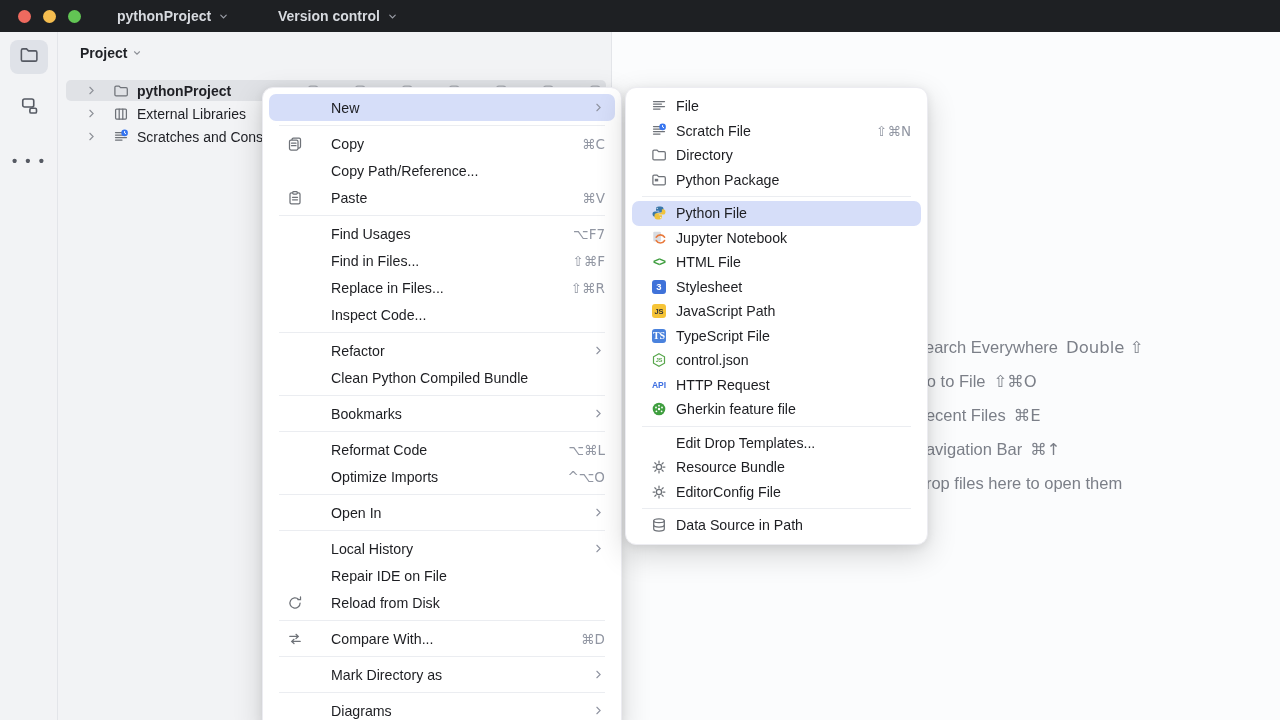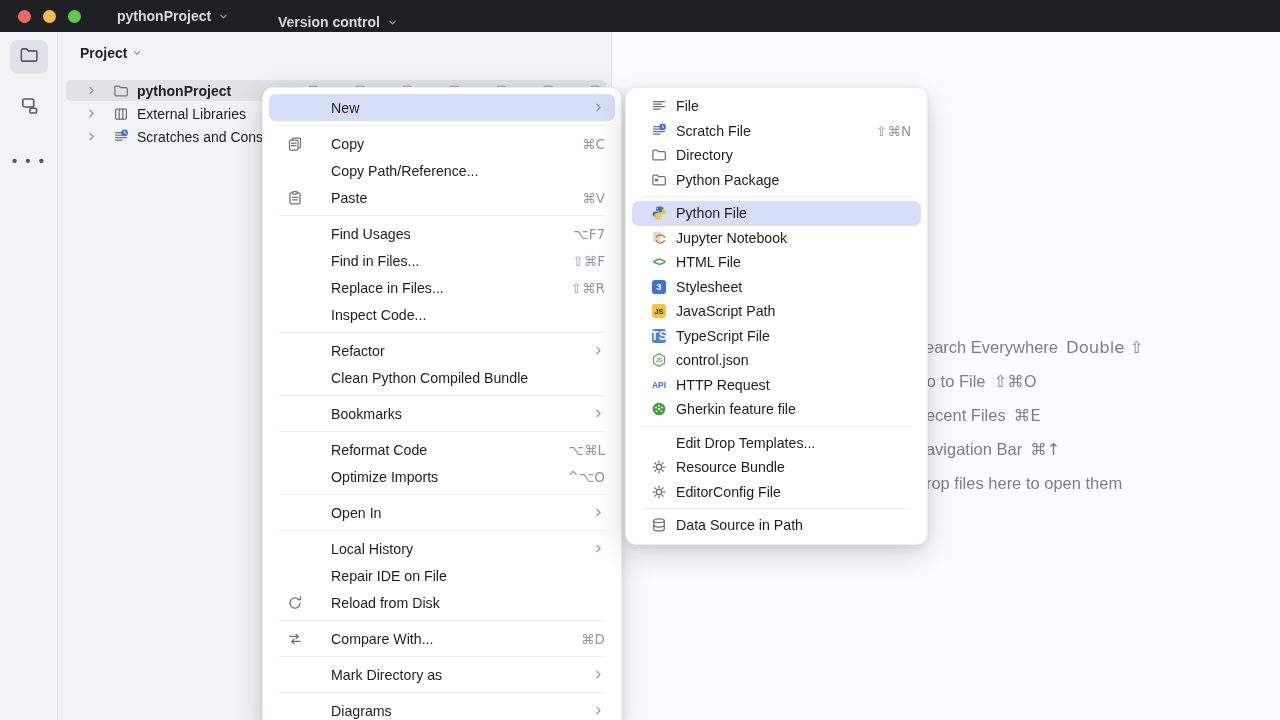--- a/index.html
+++ b/index.html
@@ -60,42 +60,42 @@
   #new-submenu  .ico { width:18px; margin-left:18px; margin-right:8px;  display:flex; justify-content:center; align-items:center; flex:none; }
   .lbl { white-space:nowrap; }
   .sc { margin-left:auto; color:#9297a3; font-size:13.5px; font-family:"DejaVu Sans",sans-serif; padding-left:12px; }
   .arrow { margin-left:auto; display:flex; }
   .msep { height:1px; background:#ebedf1; margin:4px 10px; }
 
   
   .badge { width:14px; height:14px; border-radius:3px; display:flex; align-items:center; justify-content:center;
            font-weight:800; }
   .badge.js { background:#f6c437; color:#2f3237; font-size:7.5px; }
-  .badge.ts { background:#4a82dd; color:#fff; font-size:13px; }
+  .badge.ts { background:#4a82dd; color:#fff; font-size:10px;font-family:Liberation Serif, serif; }
   .badge.css { background:#3f72d9; color:#fff; font-size:9.5px; }
   .txtico { font-weight:800; }
   .txtico.html { color:#3f9e3f; font-size:12px; letter-spacing:-1px; font-weight:700; }
   .txtico.api { color:#3e6fe1; font-size:8.5px; }
 </style>
 </head>
 <body>
 
 <div class="titlebar">
   <span class="tl red"></span>
   <span class="tl yellow"></span>
   <span class="tl green"></span>
   <div class="tb-item" style="left:117px;">
     <span>pythonProject</span>
     <span class="chev">
         <svg width="11" height="11" viewBox="0 0 16 16">
           <path d="M4 6l4 4 4-4" stroke="#9a9da6" stroke-width="1.7" fill="none" stroke-linecap="round"></path>
         </svg>
       </span>
   </div>
-  <div class="tb-item" style="left:278px;margin-top:6px;">
+  <div class="tb-item" style="left:278px;">
     <span>Version control</span>
     <span class="chev">
         <svg width="11" height="11" viewBox="0 0 16 16">
           <path d="M4 6l4 4 4-4" stroke="#9a9da6" stroke-width="1.7" fill="none" stroke-linecap="round"></path>
         </svg>
       </span>
   </div>
 </div>
 
 <div class="stripe">

